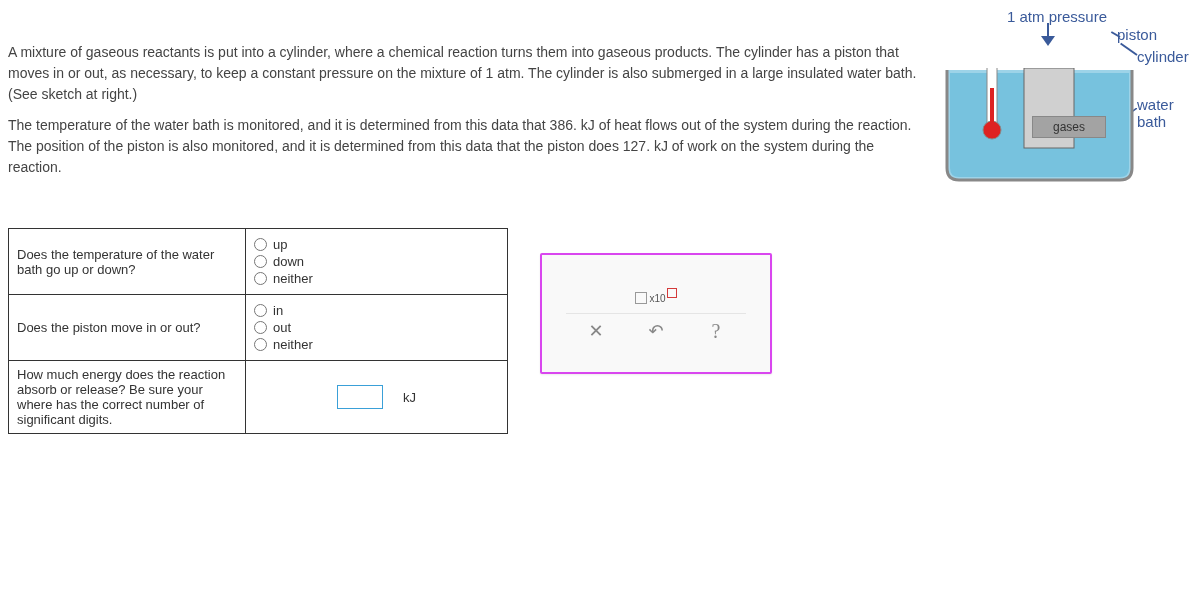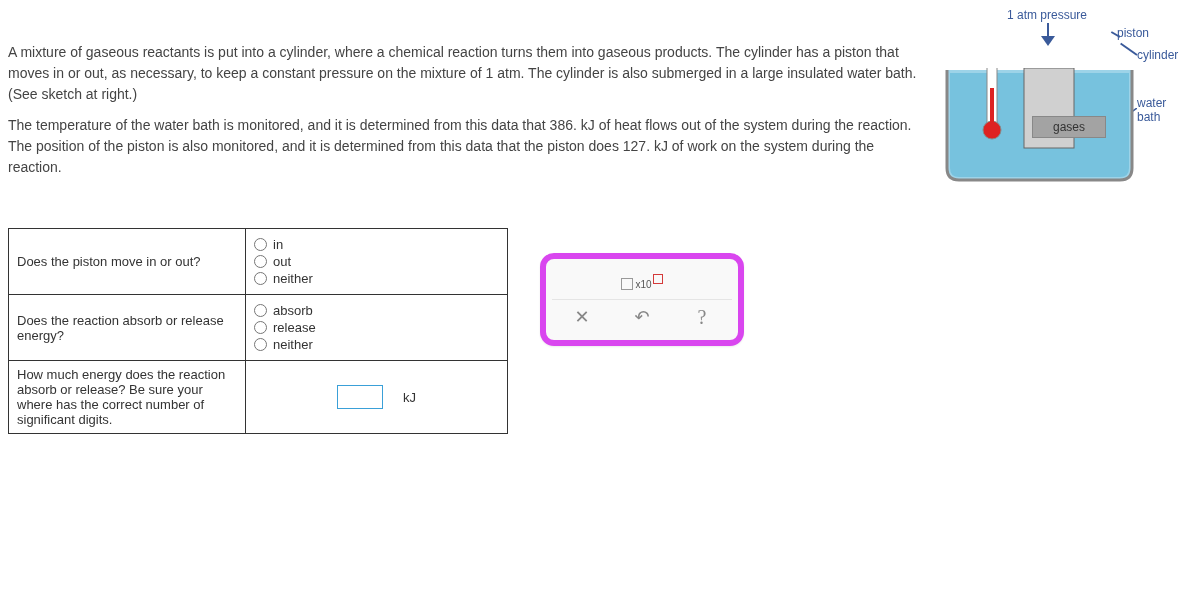--- a/index.html
+++ b/index.html
@@ -24,21 +24,21 @@
   }
   .description p { margin: 0 0 10px 0; }
   .diagram {
     width: 250px;
     height: 180px;
     position: relative;
     flex-shrink: 0;
   }
   .label-small {
     position: absolute;
-    font-size: 12px;
+    font-size: 15px;
     color: #3a5a9a;
   }
   .gases-box {
     position: absolute;
     background: #a3a3a3;
     border: 1px solid #888;
     padding: 3px 20px;
     font-size: 12px;
     color: #333;
   }
@@ -71,24 +71,24 @@
     height: 20px;
     border: 1px solid #3aa0d8;
     text-align:center;
   }
   .energy-input span { font-size:13px; }
   .toolbar {
     position: absolute;
     left: 540px;
     top: 253px;
     width: 180px;
-    border: 6px solid #d946ef;
-    border-radius: 14px;
+    border: 2px solid #d946ef;
+    border-radius: 2px;
     background: #f9f9f9;
-    padding: 6px;
+    padding: 24px;
     box-shadow: 0 1px 2px rgba(0,0,0,0.08);
   }
   .toolbar-row {
     display:flex;
     align-items:center;
     justify-content:space-around;
     height: 34px;
   }
   .toolbar-row + .toolbar-row { border-top: 1px solid #e5e5e5; }
   .tool-btn {
@@ -159,49 +159,49 @@
       <circle cx="50" cy="62" r="9" fill="#d22" stroke="#888"></circle>
       <rect x="48" y="20" width="4" height="42" fill="#d22"></rect>
     </svg>
     <div class="gases-box" style="top:108px;left:90px;">gases</div>
   </div>
 </div>
 
 <table class="q-table">
   <tbody>
   <tr>
-    <td class="q">Does the piston move in or out?</td>
+    <td class="q">Does the temperature of the water bath go up or down?</td>
     <td>
       <div class="opt">
-            <input type="radio" name="q3" style="">
-            <span>in</span>
-          </div>
-      <div class="opt">
-            <input type="radio" name="q3" style="">
-            <span>out</span>
-          </div>
-      <div class="opt">
-            <input type="radio" name="q3" style="">
+            <input type="radio" name="q2" style="">
+            <span>up</span>
+          </div>
+      <div class="opt">
+            <input type="radio" name="q2" style="">
+            <span>down</span>
+          </div>
+      <div class="opt">
+            <input type="radio" name="q2" style="">
             <span>neither</span>
           </div>
     </td>
   </tr>
   <tr>
-    <td class="q">Does the reaction absorb or release energy?</td>
+    <td class="q">Does the piston move in or out?</td>
     <td>
       <div class="opt">
-            <input type="radio" name="q4" style="">
-            <span>absorb</span>
-          </div>
-      <div class="opt">
-            <input type="radio" name="q4" style="">
-            <span>release</span>
-          </div>
-      <div class="opt">
-            <input type="radio" name="q4" style="">
+            <input type="radio" name="q3" style="">
+            <span>in</span>
+          </div>
+      <div class="opt">
+            <input type="radio" name="q3" style="">
+            <span>out</span>
+          </div>
+      <div class="opt">
+            <input type="radio" name="q3" style="">
             <span>neither</span>
           </div>
     </td>
   </tr>
   <tr>
     <td class="q">How much energy does the reaction absorb or release? Be sure your where has the correct number of significant digits.</td>
     <td>
       <div class="energy-input">
         <input type="text" style="">
         <span>kJ</span>

